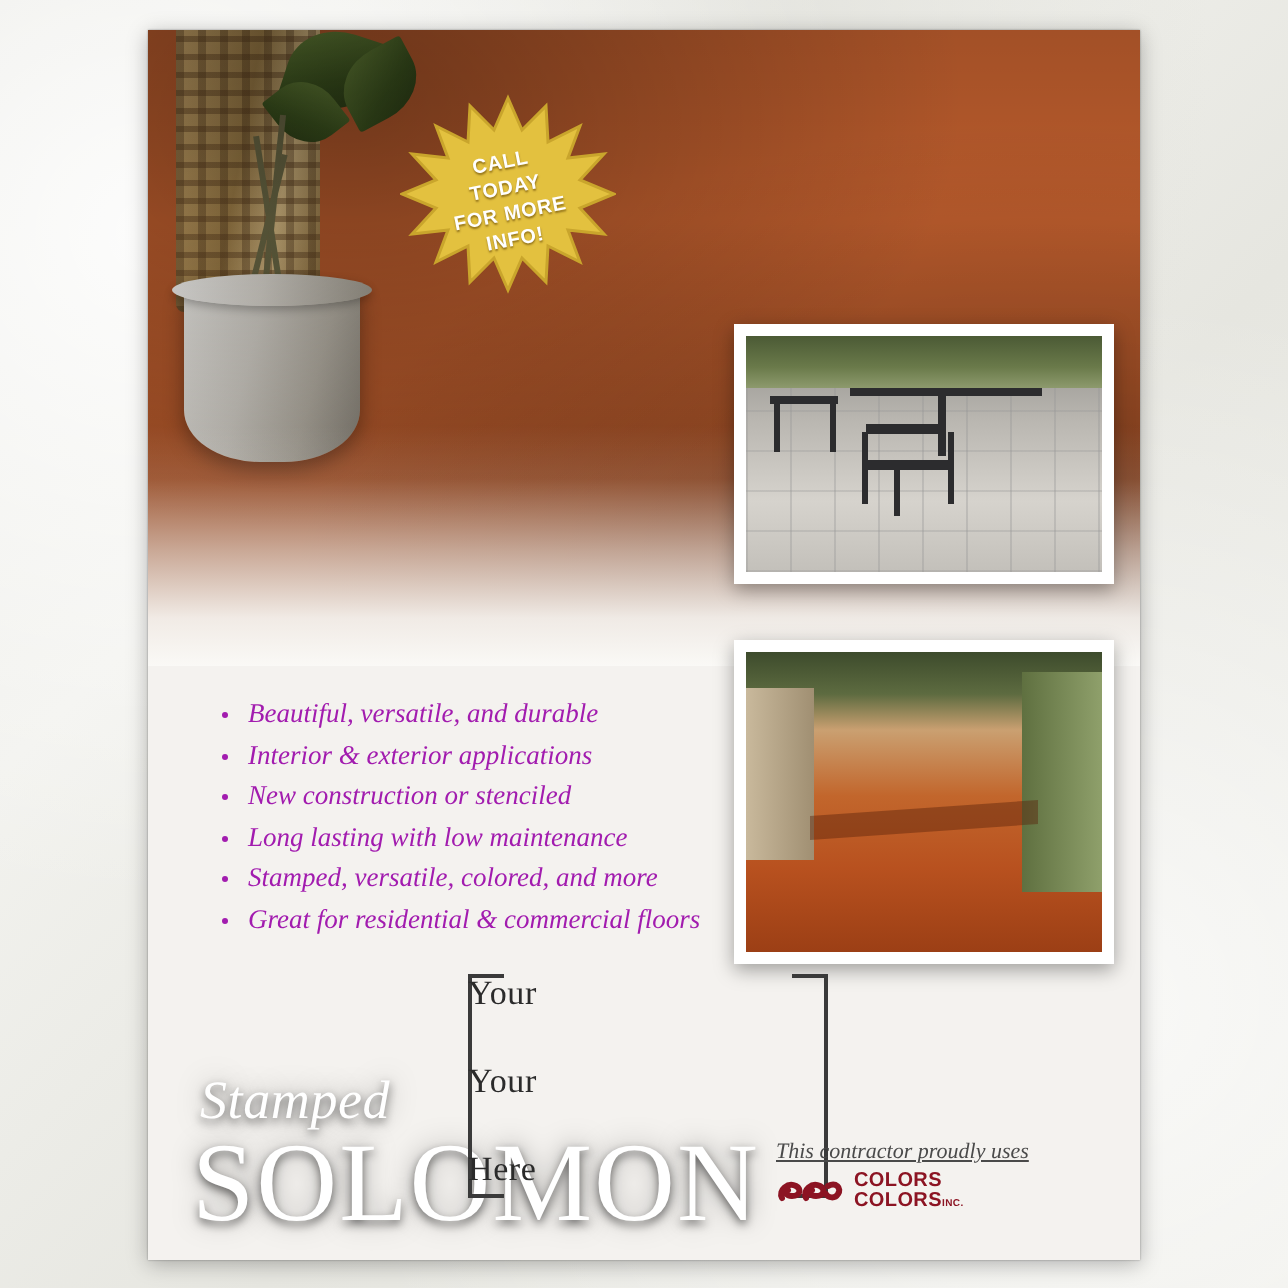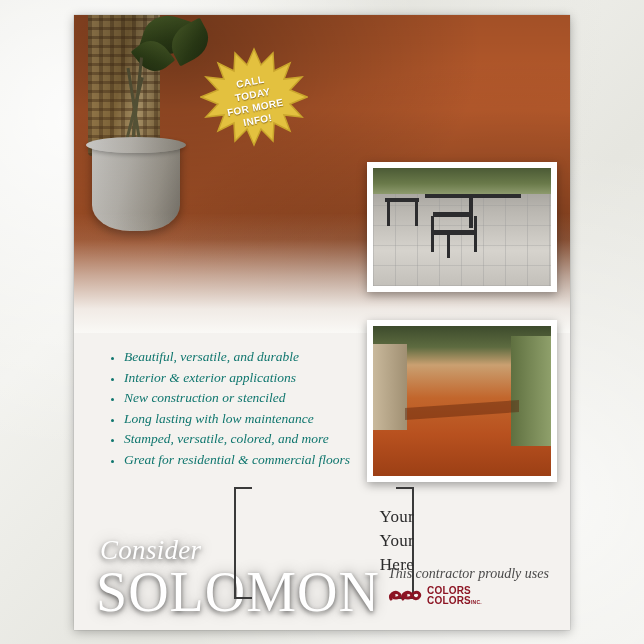--- a/index.html
+++ b/index.html
@@ -233,21 +233,21 @@
   .bullets {
     position: absolute;
     left: 34px; top: 332px;
     width: 250px;
   }
   .bullets li {
     font-family: "Liberation Serif", serif;
     font-style: italic;
     font-size: 13.5px;
     line-height: 20.5px;
-    color: #0f766e;
+    color: #a21caf;
   }
   .bullets ul {
     margin: 0;
     padding-left: 16px;
     list-style: disc;
   }
   .bullets ul li::marker { font-size: 11px; }
 
   
   .logo-box {
@@ -262,44 +262,45 @@
     border-top: 2px solid #3a3a3a;
     border-bottom: 2px solid #3a3a3a;
   }
   .bracket-l { left: 0; border-left: 2px solid #3a3a3a; }
   .bracket-r { right: 0; border-right: 2px solid #3a3a3a; }
   .logo-lines {
     position: absolute;
     left: 0; top: 0;
     width: 180px; height: 108px;
     display: flex; flex-direction: column;
-    align-items: flex-end; justify-content: center;
-    gap: 4px;
+    align-items: flex-start; justify-content: center;
+    gap: 24px;
   }
   .logo-lines span {
     font-family: "Liberation Serif", serif;
     font-size: 17px;
     color: #2b2b2b;
     letter-spacing: 0.3px;
   }
 
   
   .footer {
     position: absolute;
     right: 20px;
     bottom: 24px;
     text-align: left;
     width: 180px;
   }
   .footer-note {
     font-family: "Liberation Serif", serif;
     font-style: italic;
-    font-size: 14px;
+    font-size: 11px;
     color: #4a4a4a;
     margin: 0 0 4px 18px;
+    text-decoration: underline;
   }
   .brand-row {
     display: flex;
     align-items: center;
     gap: 5px;
     margin-left: 18px;
   }
   .brand-mark {
     width: 34px; height: 20px;
     flex: 0 0 auto;
@@ -358,21 +359,21 @@
       </svg>
       <div class="starburst-text">
         <span>CALL</span>
         <span>TODAY</span>
         <span>FOR MORE</span>
         <span>INFO!</span>
       </div>
     </div>
 
     <div class="headline">
-      <span class="h-small">Consider</span>
+      <span class="h-small">Stamped</span>
       <span class="h-big">SOLOMON</span>
     </div>
 
     <div class="inset inset-patio">
       <div class="shot">
         <div class="patio-hedge"></div>
         <div class="patio-chair" style="left:52px;top:26px;width:96px;height:4px;"></div>
         <div class="patio-chair" style="left:96px;top:30px;width:4px;height:30px;"></div>
         <div class="patio-chair" style="left:60px;top:44px;width:40px;height:5px;"></div>
         <div class="patio-chair" style="left:58px;top:62px;width:46px;height:5px;"></div>

